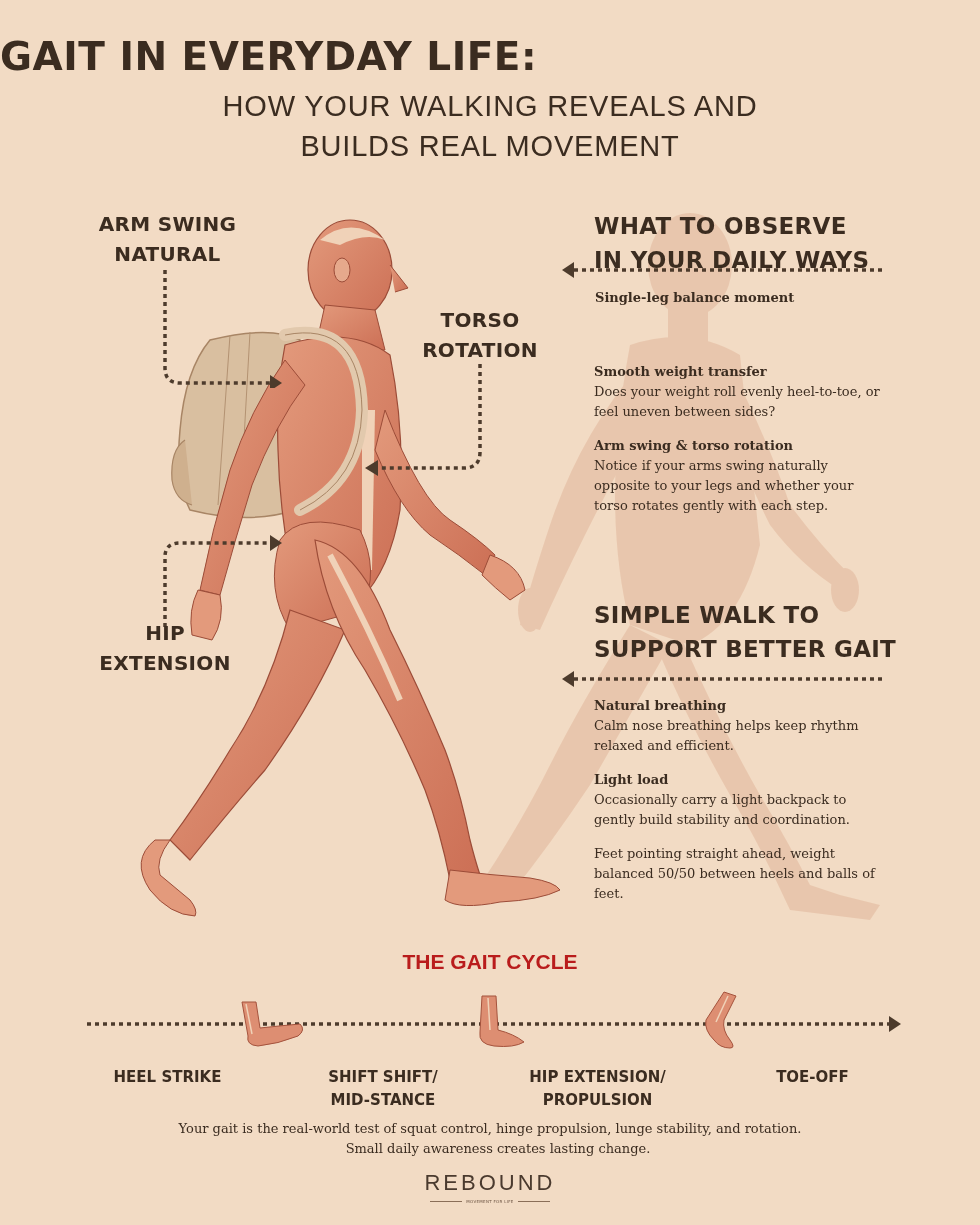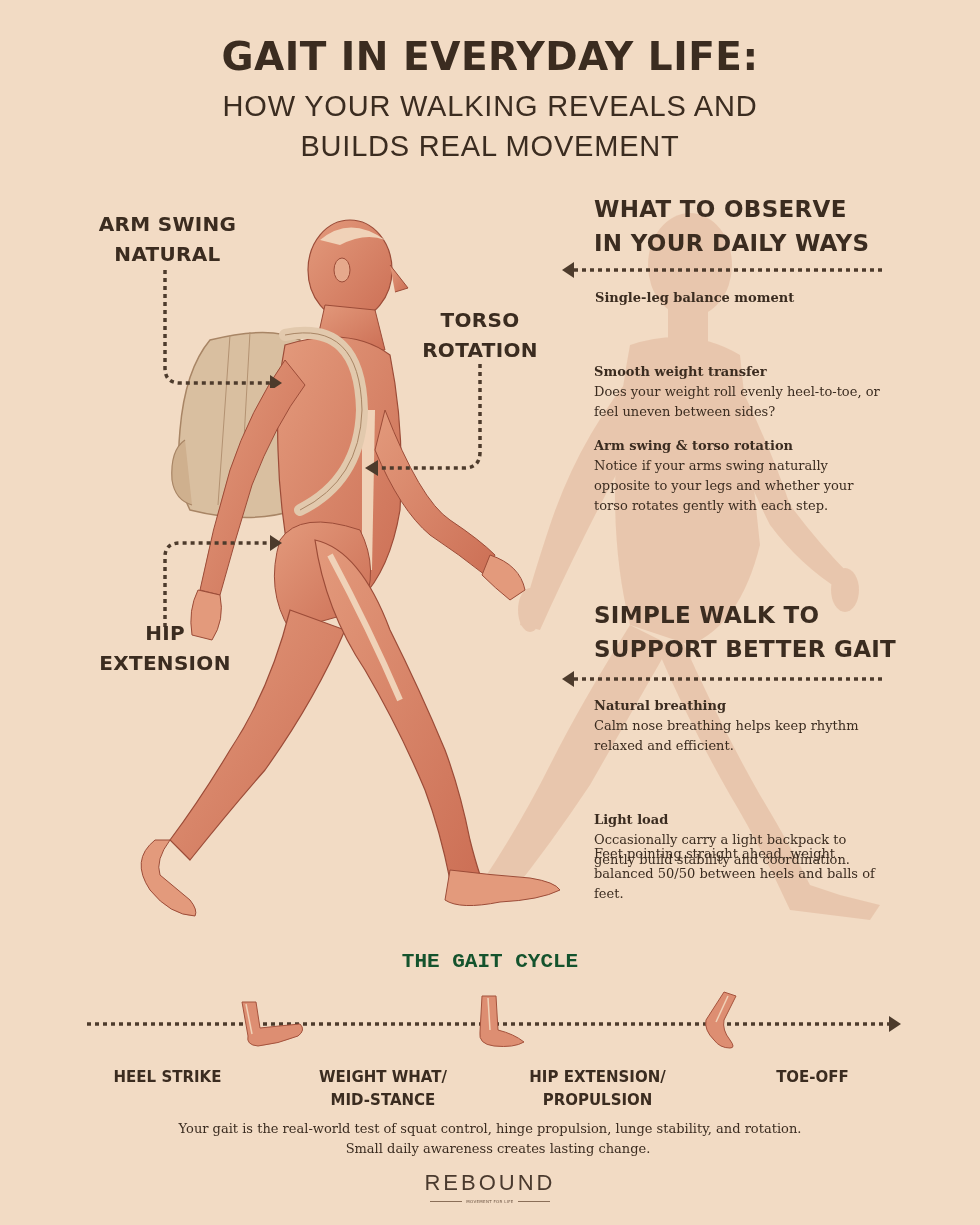--- a/index.html
+++ b/index.html
@@ -7,21 +7,21 @@
   body {
     background: #f2dbc4;
     position: relative;
     font-family: "DejaVu Sans", sans-serif;
     color: #3b2c20;
   }
   .abs { position: absolute; }
 
   
   .title {
-    left: 0; width: 980px; top: 34px; text-align: center;
+    left: 0; width: 980px; top: 34px; text-align: left;
     font-family: "DejaVu Sans", sans-serif; font-weight: 700;
     font-size: 39px; letter-spacing: 0.5px; color: #3b2c20;
   }
   .subtitle {
     left: 0; width: 980px; text-align: center;
     font-family: "Liberation Sans", sans-serif; font-weight: 400;
     font-size: 29px; letter-spacing: 0.8px; color: #3b2c20;
   }
   .sub1 { top: 90px; }
   .sub2 { top: 130px; }
@@ -45,22 +45,22 @@
   }
   .tip-body {
     font-family: "DejaVu Serif", serif; font-weight: 400;
     font-size: 13px; line-height: 20px; color: #3b2c20;
   }
   .tip { width: 300px; }
 
   
   .gait-title {
     left: 0; width: 980px; top: 950px; text-align: center;
-    font-family: Liberation Mono, monospace; font-weight: 700;
-    font-size: 21px; color: #14532d;
+    font-family: Liberation Sans, sans-serif; font-weight: 700;
+    font-size: 21px; color: #b91c1c;
   }
   .phase {
     font-family: "DejaVu Sans", sans-serif; font-weight: 700;
     font-size: 15px; line-height: 23px; text-align: center; color: #3b2c20;
   }
   .footer-text {
     left: 0; width: 980px; text-align: center;
     font-family: "DejaVu Serif", serif; font-size: 13px; color: #3b2c20;
   }
   .brand {
@@ -160,21 +160,21 @@
 
 <svg class="abs" style="left:160px; top:535px;" width="130" height="95" viewBox="0 0 130 95">
   <path d="M5 92 L5 22 Q5 8 20 8 L112 8" fill="none" stroke="#4d3b2c" stroke-width="3.5" stroke-dasharray="4 4"></path>
   <path d="M110 0 L122 8 L110 16 Z" fill="#4d3b2c"></path>
 </svg>
 <div class="abs callout" style="left:80px; top:618px; width:170px;">
   <div>HIP</div>
   <div>EXTENSION</div>
 </div>
 
-<div class="abs sec-head" style="left:594px; top:192px; width:340px;">
+<div class="abs sec-head" style="left:594px; top:209px; width:340px;">
   <div>WHAT TO OBSERVE</div>
   <div>IN YOUR DAILY WAYS</div>
 </div>
 <svg class="abs" style="left:560px; top:262px;" width="330" height="16" viewBox="0 0 330 16">
   <line x1="14" y1="8" x2="326" y2="8" stroke="#4d3b2c" stroke-width="3.5" stroke-dasharray="4 4"></line>
   <path d="M14 0 L2 8 L14 16 Z" fill="#4d3b2c"></path>
 </svg>
 
 <div class="abs tip" style="left:595px; top:288px;">
   <div class="tip-title">Single-leg balance moment</div>
@@ -194,21 +194,21 @@
 </div>
 <svg class="abs" style="left:560px; top:671px;" width="330" height="16" viewBox="0 0 330 16">
   <line x1="14" y1="8" x2="326" y2="8" stroke="#4d3b2c" stroke-width="3.5" stroke-dasharray="4 4"></line>
   <path d="M14 0 L2 8 L14 16 Z" fill="#4d3b2c"></path>
 </svg>
 
 <div class="abs tip" style="left:594px; top:696px; width:275px;">
   <div class="tip-title">Natural breathing</div>
   <div class="tip-body">Calm nose breathing helps keep rhythm relaxed and efficient.</div>
 </div>
-<div class="abs tip" style="left:594px; top:770px; width:275px;margin-top:40px;">
+<div class="abs tip" style="left:594px; top:770px; width:275px;">
   <div class="tip-title">Light load</div>
   <div class="tip-body">Occasionally carry a light backpack to gently build stability and coordination.</div>
 </div>
 <div class="abs tip" style="left:594px; top:844px; width:285px;">
   <div class="tip-body">Feet pointing straight ahead, weight balanced 50/50 between heels and balls of feet.</div>
 </div>
 
 <div class="abs gait-title">THE GAIT CYCLE</div>
 <svg class="abs" style="left:85px; top:1014px;" width="820" height="20" viewBox="0 0 820 20">
   <line x1="2" y1="10" x2="805" y2="10" stroke="#4d3b2c" stroke-width="3.5" stroke-dasharray="4 4"></line>
@@ -225,21 +225,21 @@
 </svg>
 <svg class="abs" style="left:694px; top:990px;" width="50" height="60" viewBox="0 0 50 60">
   <path d="M30 2 L42 6 L30 30 Q28 40 36 50 Q42 58 36 58 Q26 58 20 50 Q10 40 12 30 Z" fill="#dd8e72" stroke="#a4533d" stroke-width="1"></path>
   <line x1="34" y1="6" x2="22" y2="32" stroke="#f0d2b8" stroke-width="1.5"></line>
 </svg>
 
 <div class="abs phase" style="left:95px; top:1066px; width:145px;">
   <div>HEEL STRIKE</div>
 </div>
 <div class="abs phase" style="left:298px; top:1066px; width:170px;">
-  <div>WEIGHT WHAT/</div>
+  <div>SHIFT SHIFT/</div>
   <div>MID-STANCE</div>
 </div>
 <div class="abs phase" style="left:510px; top:1066px; width:175px;">
   <div>HIP EXTENSION/</div>
   <div>PROPULSION</div>
 </div>
 <div class="abs phase" style="left:750px; top:1066px; width:125px;">
   <div>TOE-OFF</div>
 </div>
 

